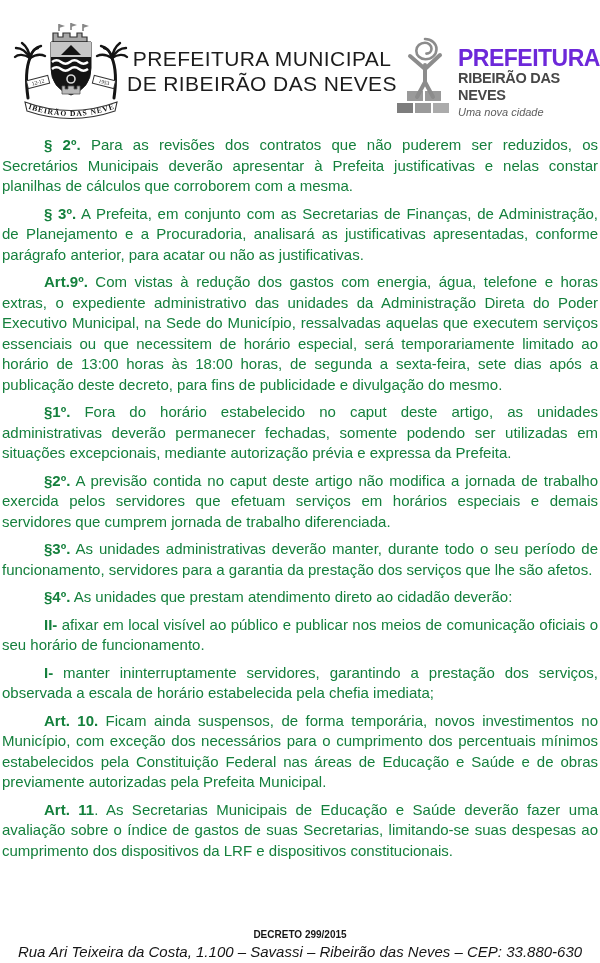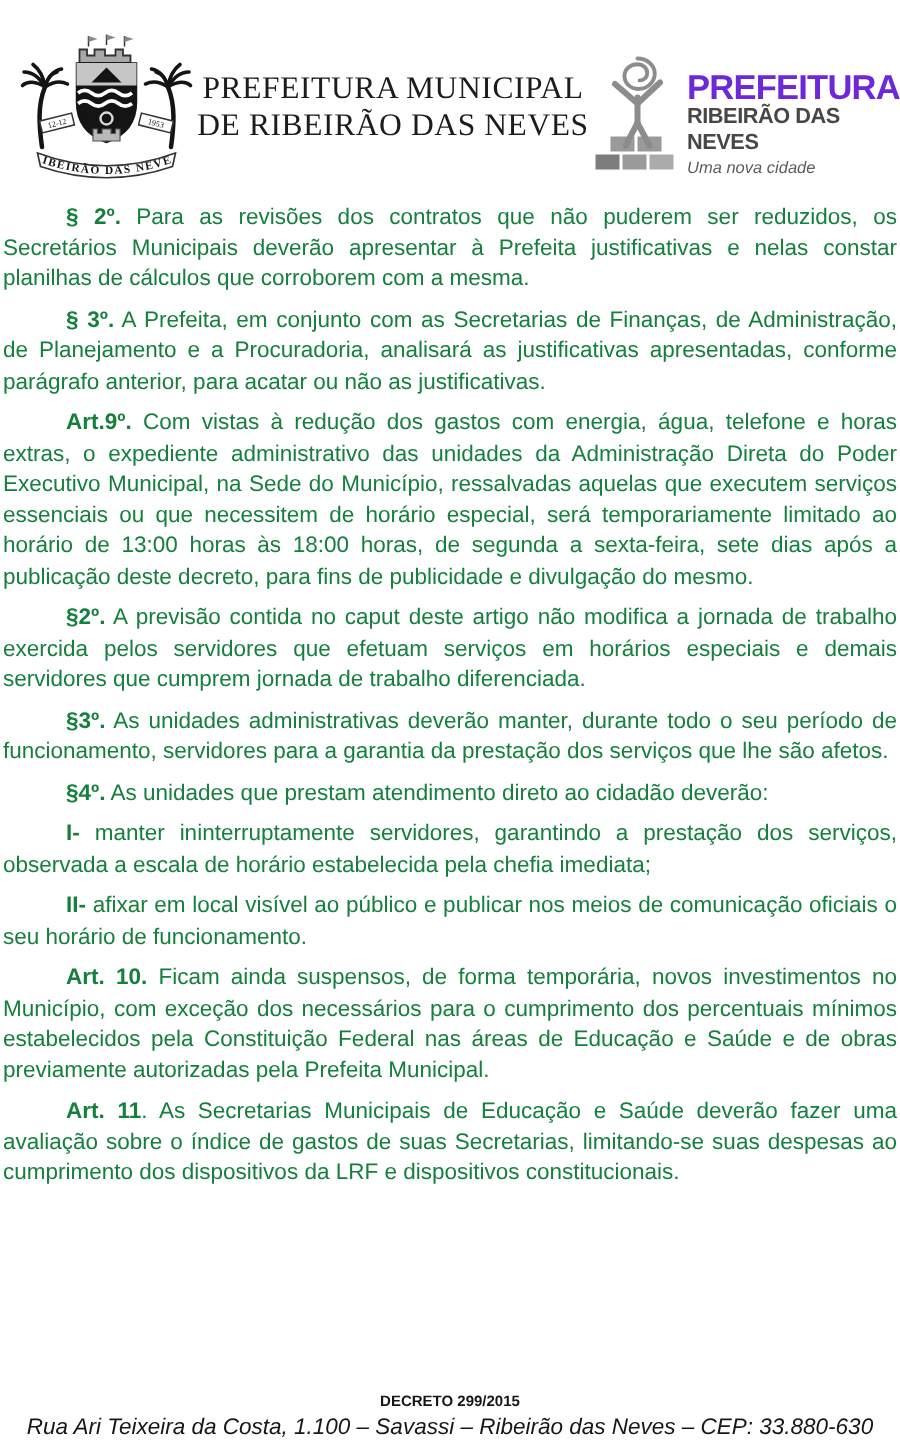--- a/index.html
+++ b/index.html
@@ -5,21 +5,21 @@
   html,body{margin:0;padding:0;background:#ffffff;}
   .page{
     position:relative;width:600px;height:963px;margin:0 auto;background:#ffffff;
     font-family:"Liberation Sans",sans-serif;color:#1a1a1a;overflow:hidden;
   }
   
   .hdr{position:relative;height:122px;}
   .crest{position:absolute;left:12px;top:22px;width:118px;height:100px;}
   .org-title{
     position:absolute;left:126px;top:46px;width:272px;text-align:center;
-    font-family:Liberation Serif, serif;font-size:21px;line-height:25px;
+    font-family:Liberation Sans, sans-serif;font-size:21px;line-height:25px;
     color:#1c1c1c;letter-spacing:.4px;white-space:nowrap;
   }
   .logo{position:absolute;left:394px;top:34px;width:200px;display:flex;align-items:flex-start;}
   .logo-icon{width:62px;height:84px;flex:0 0 auto;}
   .logo-text{margin-left:2px;padding-top:12px;}
   .logo-l1{font-size:23px;font-weight:bold;color:#6d28d9;letter-spacing:-.5px;line-height:24px;}
   .logo-l2{font-size:14.5px;font-weight:bold;color:#474747;letter-spacing:-.3px;line-height:17px;}
   .logo-l3{font-size:11px;font-style:italic;color:#5c5c5c;line-height:16px;}
   
   .doc-body{
@@ -130,25 +130,26 @@
         <div class="logo-l2">RIBEIRÃO DAS NEVES</div>
         <div class="logo-l3">Uma nova cidade</div>
       </div>
     </div>
   </div>
 
   <div class="doc-body">
     <p><b>§ 2º.</b><span> Para as revisões dos contratos que não puderem ser reduzidos, os Secretários Municipais deverão apresentar à Prefeita justificativas e nelas constar planilhas de cálculos que corroborem com a mesma.</span></p>
     <p><b>§ 3º.</b><span> A Prefeita, em conjunto com as Secretarias de Finanças, de Administração, de Planejamento e a Procuradoria, analisará as justificativas apresentadas, conforme parágrafo anterior, para acatar ou não as justificativas.</span></p>
     <p><b>Art.9º.</b><span> Com vistas à redução dos gastos com energia, água, telefone e horas extras, o expediente administrativo das unidades da Administração Direta do Poder Executivo Municipal, na Sede do Município, ressalvadas aquelas que executem serviços essenciais ou que necessitem de horário especial, será temporariamente limitado ao horário de 13:00 horas às 18:00 horas, de segunda a sexta-feira, sete dias após a publicação deste decreto, para fins de publicidade e divulgação do mesmo.</span></p>
+    <p><b>§1º.</b><span> Fora do horário estabelecido no caput deste artigo, as unidades administrativas deverão permanecer fechadas, somente podendo ser utilizadas em situações excepcionais, mediante autorização prévia e expressa da Prefeita.</span></p>
     <p><b>§2º.</b><span> A previsão contida no caput deste artigo não modifica a jornada de trabalho exercida pelos servidores que efetuam serviços em horários especiais e demais servidores que cumprem jornada de trabalho diferenciada.</span></p>
     <p><b>§3º.</b><span> As unidades administrativas deverão manter, durante todo o seu período de funcionamento, servidores para a garantia da prestação dos serviços que lhe são afetos.</span></p>
     <p><b>§4º.</b><span> As unidades que prestam atendimento direto ao cidadão deverão:</span></p>
+    <p><b>II-</b><span> afixar em local visível ao público e publicar nos meios de comunicação oficiais o seu horário de funcionamento.</span></p>
     <p><b>I-</b><span> manter ininterruptamente servidores, garantindo a prestação dos serviços, observada a escala de horário estabelecida pela chefia imediata;</span></p>
-    <p><b>II-</b><span> afixar em local visível ao público e publicar nos meios de comunicação oficiais o seu horário de funcionamento.</span></p>
     <p><b>Art. 10.</b><span> Ficam ainda suspensos, de forma temporária, novos investimentos no Município, com exceção dos necessários para o cumprimento dos percentuais mínimos estabelecidos pela Constituição Federal nas áreas de Educação e Saúde e de obras previamente autorizadas pela Prefeita Municipal.</span></p>
     <p><b>Art. 11</b><span>. As Secretarias Municipais de Educação e Saúde deverão fazer uma avaliação sobre o índice de gastos de suas Secretarias, limitando-se suas despesas ao cumprimento dos dispositivos da LRF e dispositivos constitucionais.</span></p>
   </div>
 
   <div class="ftr">
     <div class="ftr-decree">DECRETO 299/2015</div>
     <div class="ftr-address">Rua Ari Teixeira da Costa, 1.100 – Savassi – Ribeirão das Neves – CEP: 33.880-630</div>
   </div>
 
 </div>

